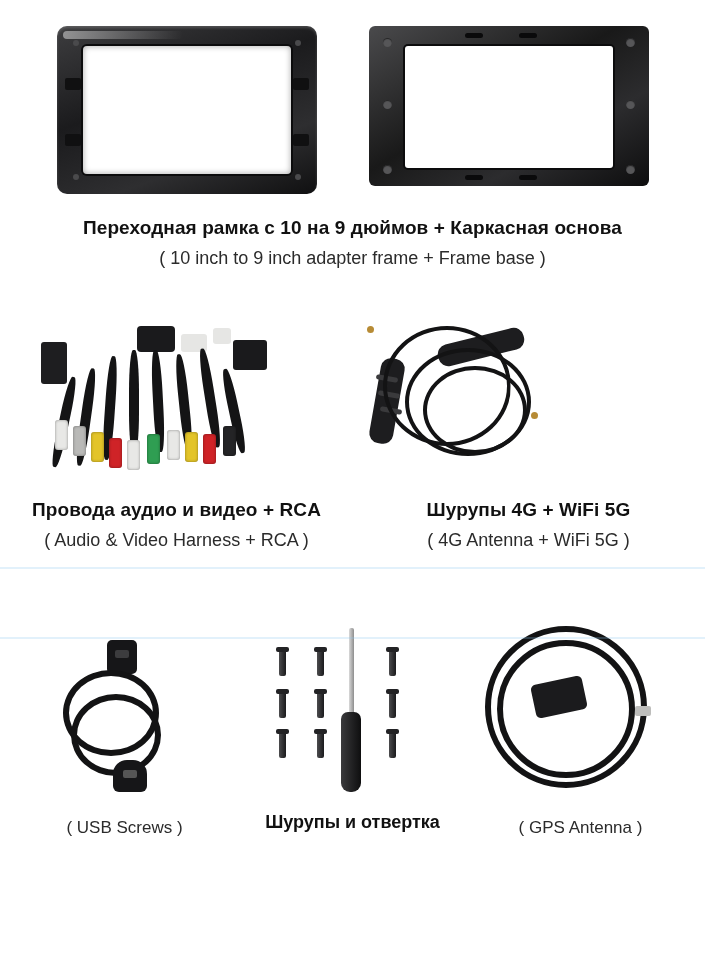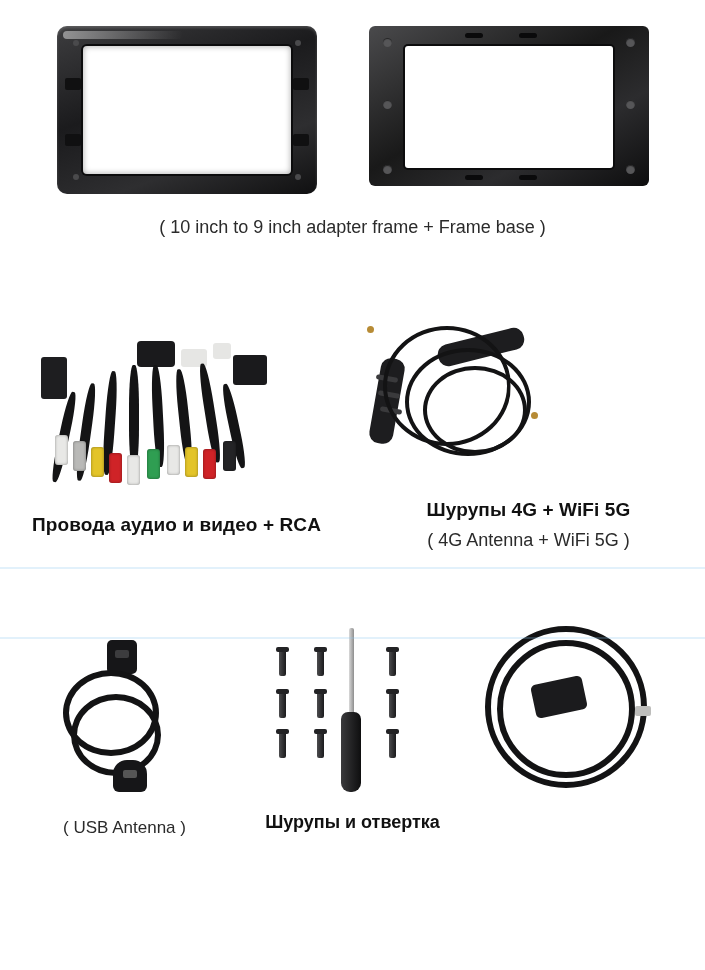--- a/index.html
+++ b/index.html
@@ -140,21 +140,21 @@
   }
 
   
   .section-two {
     position: relative;
     height: 300px;
   }
   .two-cols {
     display: flex;
     justify-content: center;
-    align-items: center;
+    align-items: flex-start;
     padding-top: 14px;
   }
   .col {
     width: 352px;
     position: relative;
   }
   .art {
     position: relative;
     height: 172px;
   }
@@ -351,20 +351,21 @@
         <div class="screw" style="right:14px; top:74px;"></div>
         <div class="slot" style="left:96px; top:7px;"></div>
         <div class="slot" style="left:150px; top:7px;"></div>
         <div class="slot" style="left:96px; bottom:6px;"></div>
         <div class="slot" style="left:150px; bottom:6px;"></div>
       </div>
 
     </div>
 
     <div class="caption-block-1">
+      <div class="caption-ru">Переходная рамка с 10 на 9 дюймов + Каркасная основа</div>
       <div class="caption-en">( 10 inch to 9 inch adapter frame + Frame base )</div>
     </div>
   </div>
 
   <div class="section-two">
     <div class="two-cols">
 
       <div class="col">
         <div class="art">
           <div class="harness">
@@ -391,20 +392,21 @@
             <div class="plug white" style="left:126px; top:126px;"></div>
             <div class="plug green" style="left:146px; top:120px;"></div>
             <div class="plug white" style="left:166px; top:116px;"></div>
             <div class="plug yellow" style="left:184px; top:118px;"></div>
             <div class="plug red" style="left:202px; top:120px;"></div>
             <div class="plug black" style="left:222px; top:112px;"></div>
           </div>
         </div>
         <div class="cap-two">
           <div class="caption-ru">Провода аудио и видео + RCA</div>
+          <div class="caption-en">( Audio &amp; Video Harness + RCA )</div>
         </div>
       </div>
 
       <div class="col">
         <div class="art">
           <div class="antenna-4g">
             <div class="ant-body" style="left:22px; top:44px; width:24px; height:86px; transform:rotate(10deg);"></div>
             <div class="ant-band" style="left:23px; top:62px; width:22px; transform:rotate(10deg);"></div>
             <div class="ant-band" style="left:25px; top:78px; width:22px; transform:rotate(10deg);"></div>
             <div class="ant-band" style="left:27px; top:94px; width:22px; transform:rotate(10deg);"></div>
@@ -434,21 +436,21 @@
       <div class="col3">
         <div class="art3">
           <div class="usb-head" style="left:96px; top:20px; width:30px; height:34px;"></div>
           <div class="usb-slot" style="left:104px; top:30px; width:14px; height:8px;"></div>
           <div class="cable" style="left:52px; top:50px; width:84px; height:74px; border-width:6px;"></div>
           <div class="cable" style="left:60px; top:74px; width:78px; height:70px; border-width:6px;"></div>
           <div class="usb-head" style="left:102px; top:140px; width:34px; height:32px; border-radius:14px 14px 6px 6px;"></div>
           <div class="usb-slot" style="left:112px; top:150px; width:14px; height:8px; background:#555;"></div>
         </div>
         <div>
-          <div class="cap3-en">( USB Antenna )</div>
+          <div class="cap3-en">( USB Screws )</div>
         </div>
       </div>
 
       <div class="col3">
         <div class="art3">
           <div class="screwdriver-shaft" style="left:110px; top:8px; height:86px;"></div>
           <div class="screwdriver-handle" style="left:102px; top:92px; height:80px;"></div>
           <div class="screw-item" style="left:40px;  top:30px;"></div>
           <div class="screw-item" style="left:78px;  top:30px;"></div>
           <div class="screw-item" style="left:40px;  top:72px;"></div>
@@ -465,20 +467,21 @@
       </div>
 
       <div class="col3">
         <div class="art3">
           <div class="cable" style="left:18px; top:6px;  width:150px; height:150px; border-width:6px;"></div>
           <div class="cable" style="left:30px; top:20px; width:126px; height:126px; border-width:6px;"></div>
           <div class="gps-puck" style="left:66px; top:60px; width:52px; height:34px;"></div>
           <div class="gps-conn" style="left:168px; top:86px;"></div>
         </div>
         <div>
+          <div class="cap3-en">( GPS Antenna )</div>
         </div>
       </div>
 
     </div>
   </div>
 
   <div class="tint-line" style="top:567px;"></div>
   <div class="tint-line" style="top:637px;"></div>
 
 </div>

